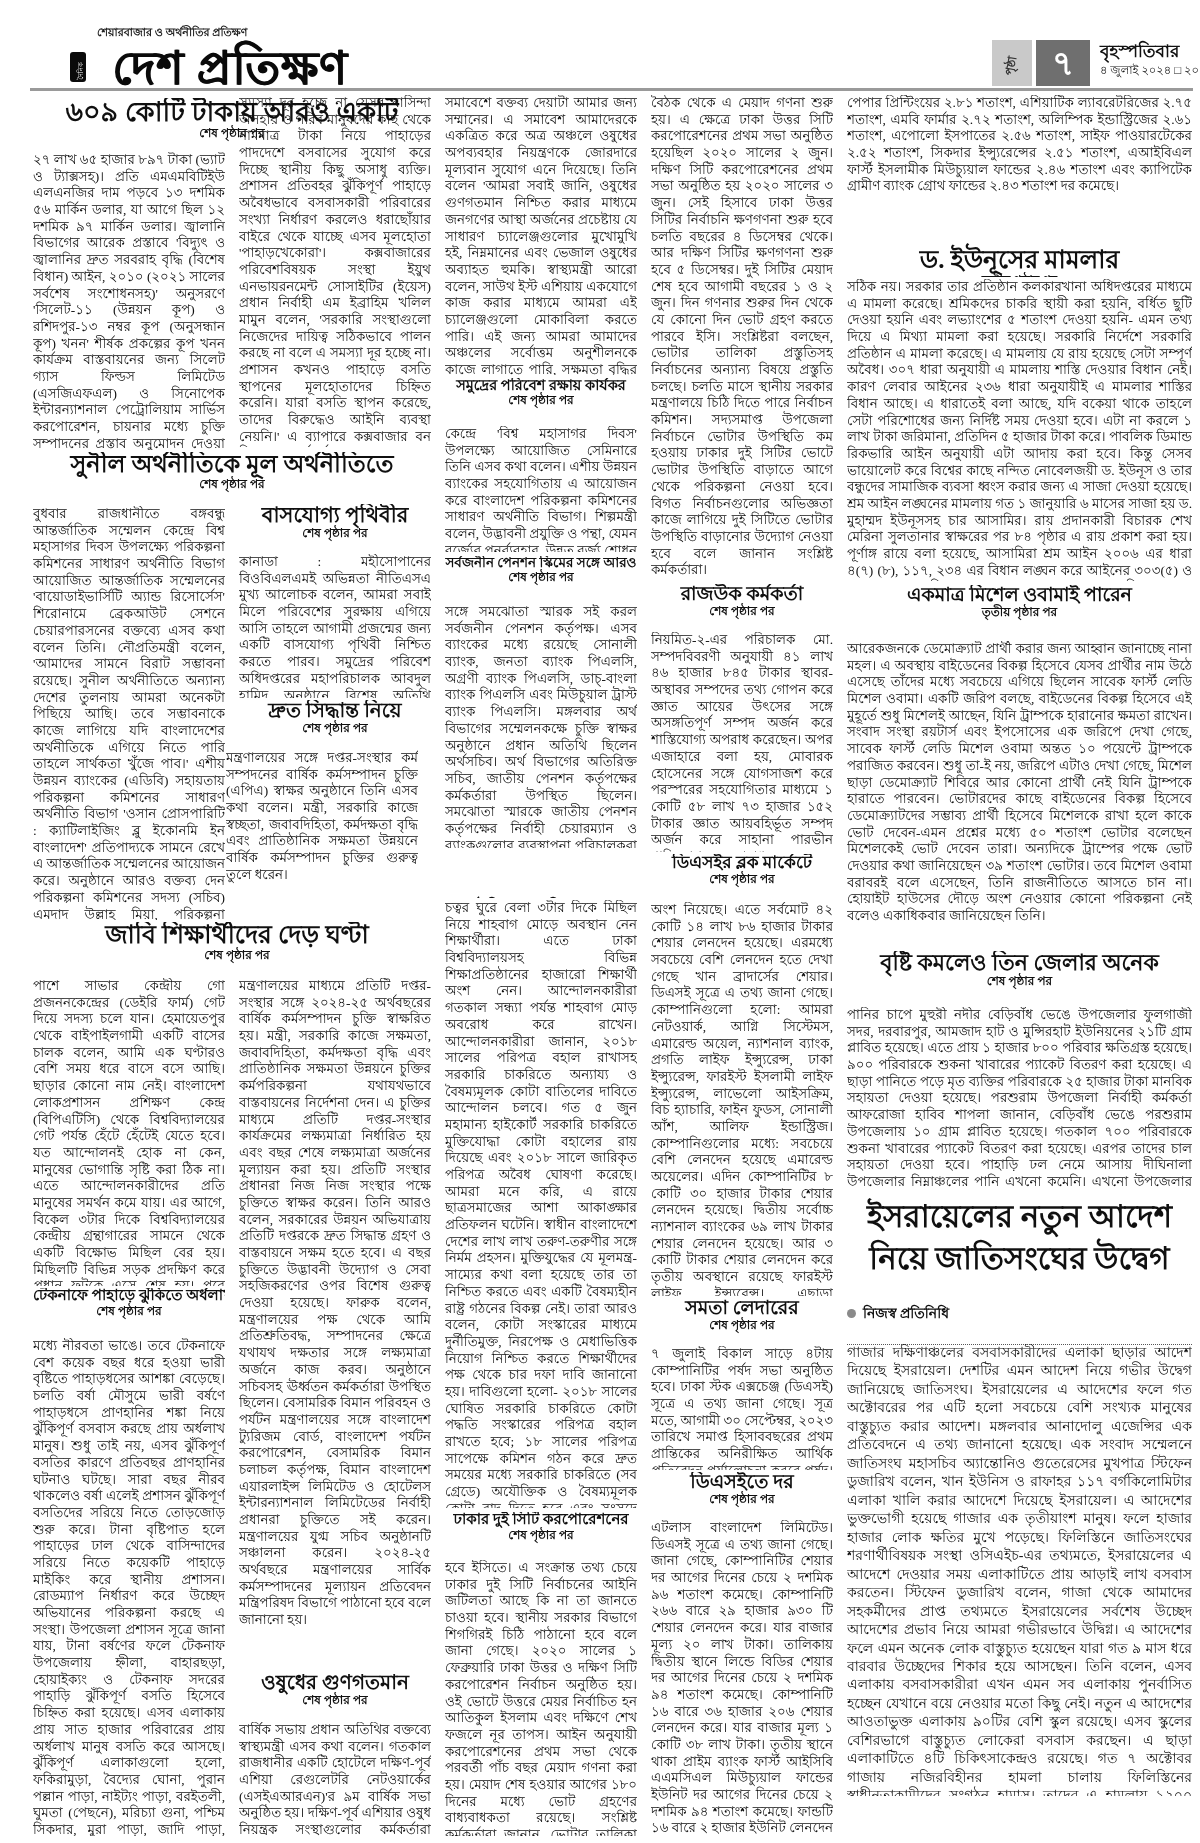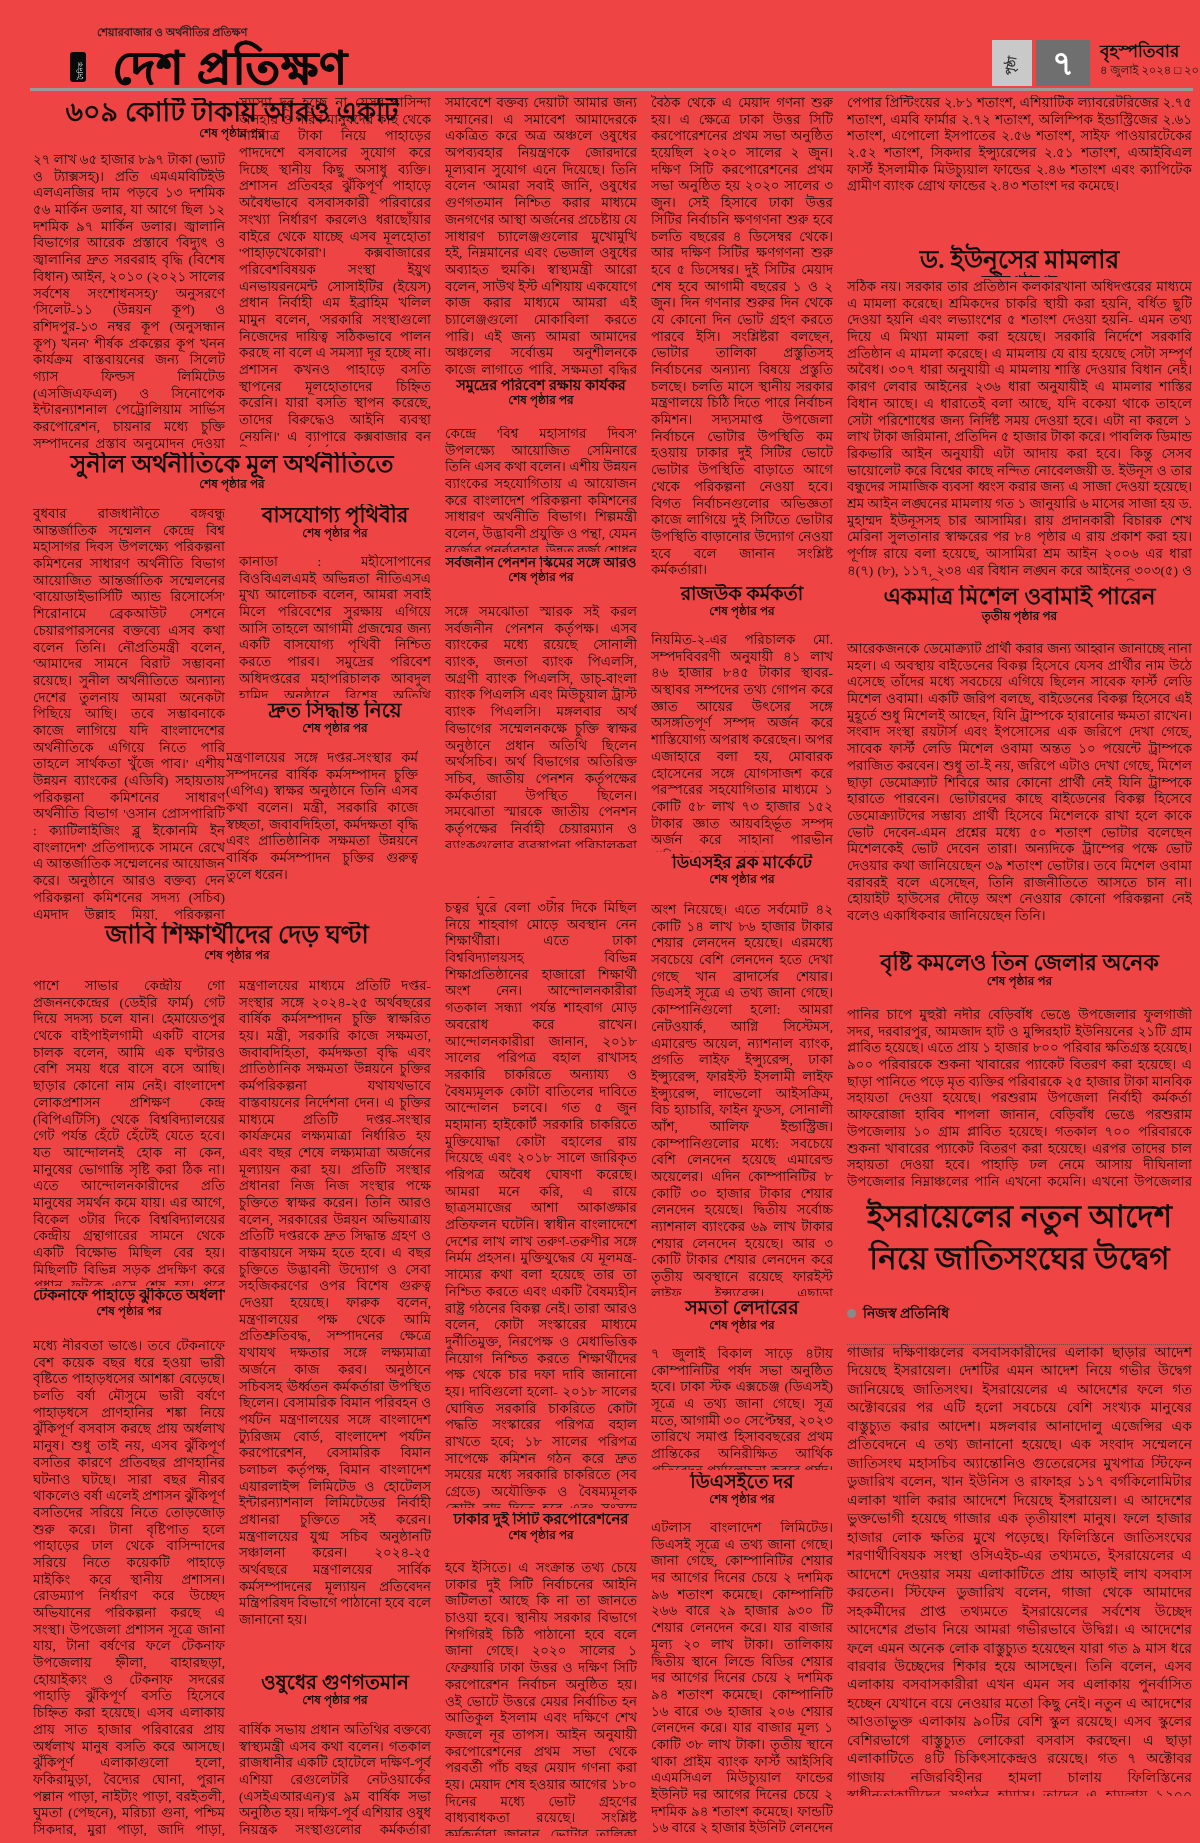--- a/index.html
+++ b/index.html
@@ -1,16 +1,16 @@
 <!DOCTYPE html>
 <html><head>
 <meta charset="utf-8">
 <style>
   html,body{margin:0;padding:0;background:#e8e8e8;}
-  .page{position:relative;width:1200px;height:1843px;background:#ef4444;overflow:hidden;
+  .page{position:relative;width:1200px;height:1843px;background:#ffffff;overflow:hidden;
         font-family:"Liberation Serif","DejaVu Serif",serif;color:#101010;}
   
   .masthead-tagline{position:absolute;left:97px;top:24px;font-size:11px;font-weight:700;color:#222;}
   .masthead{position:absolute;left:88px;top:33px;font-size:46px;font-weight:900;letter-spacing:1px;
             color:#0a0a0a;text-shadow:1px 0 #0a0a0a;margin-left:24px;}
   .masthead-mark{position:absolute;left:70px;top:52px;width:16px;height:30px;background:#0a0a0a;border-radius:3px;}
   .masthead-mark span{position:absolute;left:2px;top:13px;font-size:7px;color:#fff;transform:rotate(-90deg);white-space:nowrap;}
   .section-title{position:absolute;left:638px;top:38px;width:340px;text-align:right;
                  font-size:31px;font-weight:900;color:#0a0a0a;}
   .pagebadge-label{position:absolute;left:992px;top:40px;width:40px;height:46px;background:#c9c9c9;}
@@ -134,21 +134,21 @@
 
   <div class="blk body" style="left:847px;top:95px;width:345px;height:122px;">পেপার প্রিন্টিংয়ের ২.৮১ শতাংশ, এশিয়াটিক ল্যাবরেটরিজের ২.৭৫ শতাংশ, এমবি ফার্মার ২.৭২ শতাংশ, অলিম্পিক ইন্ডাস্ট্রিজের ২.৬১ শতাংশ, এপোলো ইসপাতের ২.৫৬ শতাংশ, সাইফ পাওয়ারটেকের ২.৫২ শতাংশ, সিকদার ইন্স্যুরেন্সের ২.৫১ শতাংশ, এআইবিএল ফার্স্ট ইসলামীক মিউচ্যুয়াল ফান্ডের ২.৪৬ শতাংশ এবং ক্যাপিটেক গ্রামীণ ব্যাংক গ্রোথ ফান্ডের ২.৪৩ শতাংশ দর কমেছে।</div>
 
   <div class="blk" style="left:847px;top:221px;width:345px;height:56px;">
     <div class="head" style="font-size:25px;margin-top:26px;">ড. ইউনূসের মামলার</div>
     <div class="sub">তৃতীয় পৃষ্ঠার পর</div>
   </div>
   <div class="blk body" style="left:847px;top:279px;width:345px;height:302px;">সঠিক নয়। সরকার তার প্রতিষ্ঠান কলকারখানা অধিদপ্তরের মাধ্যমে এ মামলা করেছে। শ্রমিকদের চাকরি স্থায়ী করা হয়নি, বর্ধিত ছুটি দেওয়া হয়নি এবং লভ্যাংশের ৫ শতাংশ দেওয়া হয়নি- এমন তথ্য দিয়ে এ মিথ্যা মামলা করা হয়েছে। সরকারি নির্দেশে সরকারি প্রতিষ্ঠান এ মামলা করেছে। এ মামলায় যে রায় হয়েছে সেটা সম্পূর্ণ অবৈধ। ৩০৭ ধারা অনুযায়ী এ মামলায় শাস্তি দেওয়ার বিধান নেই। কারণ লেবার আইনের ২৩৬ ধারা অনুযায়ীই এ মামলার শাস্তির বিধান আছে। এ ধারাতেই বলা আছে, যদি বকেয়া থাকে তাহলে সেটা পরিশোধের জন্য নির্দিষ্ট সময় দেওয়া হবে। এটা না করলে ১ লাখ টাকা জরিমানা, প্রতিদিন ৫ হাজার টাকা করে। পাবলিক ডিমান্ড রিকভারি আইন অনুযায়ী এটা আদায় করা হবে। কিন্তু সেসব ভায়োলেট করে বিশ্বের কাছে নন্দিত নোবেলজয়ী ড. ইউনূস ও তার বন্ধুদের সামাজিক ব্যবসা ধ্বংস করার জন্য এ সাজা দেওয়া হয়েছে। শ্রম আইন লঙ্ঘনের মামলায় গত ১ জানুয়ারি ৬ মাসের সাজা হয় ড. মুহাম্মদ ইউনূসসহ চার আসামির। রায় প্রদানকারী বিচারক শেখ মেরিনা সুলতানার স্বাক্ষরের পর ৮৪ পৃষ্ঠার এ রায় প্রকাশ করা হয়। পূর্ণাঙ্গ রায়ে বলা হয়েছে, আসামিরা শ্রম আইন ২০০৬ এর ধারা ৪(৭) (৮), ১১৭, ২৩৪ এর বিধান লঙ্ঘন করে আইনের ৩০৩(৫) ও ৩০৭ ধারায় শাস্তিযোগ্য অপরাধ করেছেন। তা প্রমাণিত হওয়ায় রাষ্ট্রপক্ষ আসামিদের বিরুদ্ধে অপরাধ সন্দেহাতীতভাবে প্রমাণ করতে সক্ষম হয়েছেন। এ অবস্থায় আসামি গ্রামীণ টেলিকমের চেয়ারম্যান প্রফেসর ড. মোহাম্মদ ইউনূস, ব্যবস্থাপনা পরিচালক মো. আশরাফুল হাসান, পরিচালক নুরজাহান বেগমের বিরুদ্ধে বাংলাদেশ শ্রম আইন ২০০৬ এর ধারা ও ৩০৭ লঙ্ঘনের জন্য ৩০৩(৩) ও ৩০৭ ধারার অপরাধ প্রমাণিত হওয়ায় তাদের ওই আইনের ৩০৩ ধারায় ৩ মাসের বিনাশ্রম কারাদণ্ড ও ৫,০০০/-(পাঁচ হাজার) টাকা অর্থদণ্ড, অনাদায়ে ১০ (দশ) দিনের বিনাশ্রম কারাদণ্ড ও ৩০৭ ধারায় ২৫,০০০/-(পঁচিশ হাজার) টাকা অর্থদণ্ড ও অনাদায়ে ১৫ দিনের বিনাশ্রম কারাদণ্ড দেওয়া হলো। শ্রম আইন লঙ্ঘনের অভিযোগে দায়ের করা মামলায় ড. ইউনূসসহ চারজনকে বিনাশ্রম কারাদণ্ড দেন আদালত। তবে আপিলের শর্তে আসামিদের ১ মাসের জামিন দেওয়া হয়।</div>
 
   <div class="blk" style="left:847px;top:585px;width:345px;height:54px;">
-    <div class="head" style="font-size:23px;">একমাত্র মিশেল ওবামাই পারেন</div>
+    <div class="head" style="font-size:19px;">একমাত্র মিশেল ওবামাই পারেন</div>
     <div class="sub">তৃতীয় পৃষ্ঠার পর</div>
   </div>
   <div class="blk body" style="left:847px;top:641px;width:345px;height:308px;">আরেকজনকে ডেমোক্র্যাট প্রার্থী করার জন্য আহ্বান জানাচ্ছে নানা মহল। এ অবস্থায় বাইডেনের বিকল্প হিসেবে যেসব প্রার্থীর নাম উঠে এসেছে তাঁদের মধ্যে সবচেয়ে এগিয়ে ছিলেন সাবেক ফার্স্ট লেডি মিশেল ওবামা। একটি জরিপ বলছে, বাইডেনের বিকল্প হিসেবে এই মুহূর্তে শুধু মিশেলই আছেন, যিনি ট্রাম্পকে হারানোর ক্ষমতা রাখেন। সংবাদ সংস্থা রয়টার্স এবং ইপসোসের এক জরিপে দেখা গেছে, সাবেক ফার্স্ট লেডি মিশেল ওবামা অন্তত ১০ পয়েন্টে ট্রাম্পকে পরাজিত করবেন। শুধু তা-ই নয়, জরিপে এটাও দেখা গেছে, মিশেল ছাড়া ডেমোক্র্যাট শিবিরে আর কোনো প্রার্থী নেই যিনি ট্রাম্পকে হারাতে পারবেন। ভোটারদের কাছে বাইডেনের বিকল্প হিসেবে ডেমোক্র্যাটদের সম্ভাব্য প্রার্থী হিসেবে মিশেলকে রাখা হলে কাকে ভোট দেবেন-এমন প্রশ্নের মধ্যে ৫০ শতাংশ ভোটার বলেছেন মিশেলকেই ভোট দেবেন তারা। অন্যদিকে ট্রাম্পের পক্ষে ভোট দেওয়ার কথা জানিয়েছেন ৩৯ শতাংশ ভোটার। তবে মিশেল ওবামা বরাবরই বলে এসেছেন, তিনি রাজনীতিতে আসতে চান না। হোয়াইট হাউসের দৌড়ে অংশ নেওয়ার কোনো পরিকল্পনা নেই বলেও একাধিকবার জানিয়েছেন তিনি।</div>
 
   <div class="blk" style="left:847px;top:951px;width:345px;height:54px;">
     <div class="head" style="font-size:22px;">বৃষ্টি কমলেও তিন জেলার অনেক</div>
     <div class="sub">শেষ পৃষ্ঠার পর</div>
   </div>
   <div class="blk body" style="left:847px;top:1007px;width:345px;height:182px;">পানির চাপে মুহুরী নদীর বেড়িবাঁধ ভেঙে উপজেলার ফুলগাজী সদর, দরবারপুর, আমজাদ হাট ও মুন্সিরহাট ইউনিয়নের ২১টি গ্রাম প্লাবিত হয়েছে। এতে প্রায় ১ হাজার ৮০০ পরিবার ক্ষতিগ্রস্ত হয়েছে। ৯০০ পরিবারকে শুকনা খাবারের প্যাকেট বিতরণ করা হয়েছে। এ ছাড়া পানিতে পড়ে মৃত ব্যক্তির পরিবারকে ২৫ হাজার টাকা মানবিক সহায়তা দেওয়া হয়েছে। পরশুরাম উপজেলা নির্বাহী কর্মকর্তা আফরোজা হাবিব শাপলা জানান, বেড়িবাঁধ ভেঙে পরশুরাম উপজেলায় ১০ গ্রাম প্লাবিত হয়েছে। গতকাল ৭০০ পরিবারকে শুকনা খাবারের প্যাকেট বিতরণ করা হয়েছে। এরপর তাদের চাল সহায়তা দেওয়া হবে। পাহাড়ি ঢল নেমে আসায় দীঘিনালা উপজেলার নিম্নাঞ্চলের পানি এখনো কমেনি। এখনো উপজেলার মেরুং ও কবাখালী ইউনিয়নে পানিবন্দী রয়েছে প্রায় ৮০০ পরিবার। মেরুং ইউনিয়ন পরিষদের চেয়ারম্যান মাহমুদা বেগম লাকী বলেন, টানা ভারী বৃষ্টিতে মেরুং ইউনিয়নে প্রায় ২০টি গ্রাম প্লাবিত হয়েছে। এতে কয়েক শ মানুষ পানিবন্দী রয়েছে। ৪০০ জনের মতো লোক আশ্রয়কেন্দ্রে আশ্রয় নিলেও বেশির ভাগ পানিবন্দী মানুষ আত্মীয়স্বজনের বাড়িতে আশ্রয় নিয়েছে। উপজেলা নির্বাহী কর্মকর্তা মো. মামুনুর রশীদ বলেন, উপজেলায় ২১টি আশ্রয়কেন্দ্র খোলা হয়েছে। উপজেলার সঙ্গে পার্শ্ববর্তী রাঙামাটির লংগদু উপজেলার সরাসরি সড়ক যোগাযোগ এখনো বন্ধ রয়েছে। আশ্রয়কেন্দ্রে যারা রয়েছে তাদের উপজেলা প্রশাসনের পক্ষ থেকে খাবার ও পানি বিতরণ করা হচ্ছে।</div>
 

